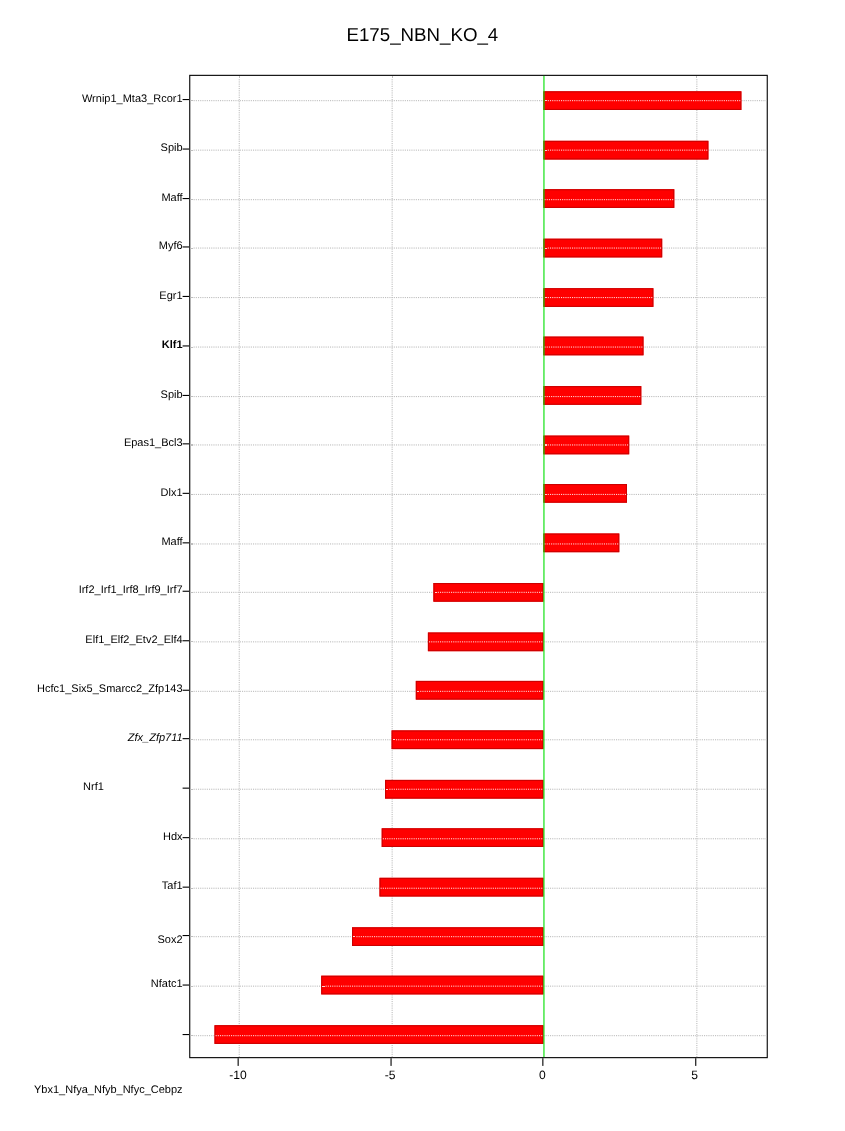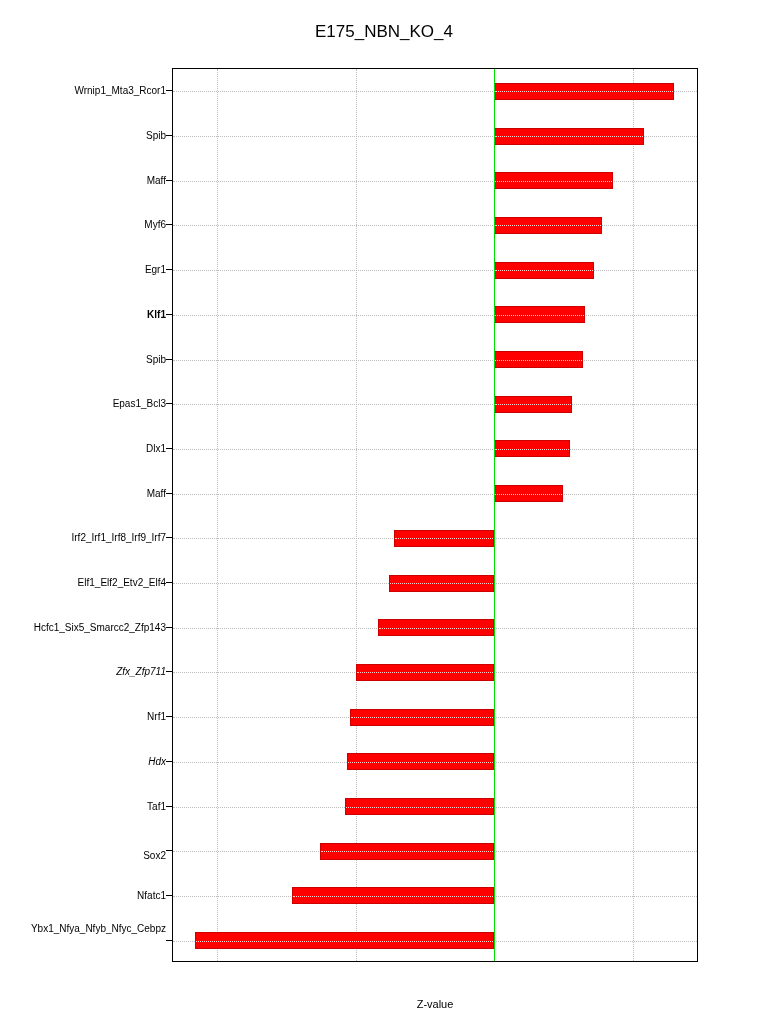--- a/index.html
+++ b/index.html
@@ -165,31 +165,31 @@
       <div class="ylabel" style="top: 424.65px;">Maff</div>
       <div class="ytick" style="top: 469.35px;"></div>
       <div class="ylabel" style="top: 469.35px;">Irf2_Irf1_Irf8_Irf9_Irf7</div>
       <div class="ytick" style="top: 514.05px;"></div>
       <div class="ylabel" style="top: 514.05px;">Elf1_Elf2_Etv2_Elf4</div>
       <div class="ytick" style="top: 558.75px;"></div>
       <div class="ylabel" style="top: 558.75px;">Hcfc1_Six5_Smarcc2_Zfp143</div>
       <div class="ytick" style="top: 603.45px;"></div>
       <div class="ylabel" style="top: 603.45px; font-style: italic;">Zfx_Zfp711</div>
       <div class="ytick" style="top: 648.15px;"></div>
-      <div class="ylabel" style="top: 648.15px;">Nrf1</div>
+      <div class="ylabel" style="top: 648.15px; text-align: center;">Nrf1</div>
       <div class="ytick" style="top: 692.85px;"></div>
-      <div class="ylabel" style="top: 692.85px; font-style: italic;">Hdx</div>
+      <div class="ylabel" style="top: 692.85px;">Hdx</div>
       <div class="ytick" style="top: 737.55px;"></div>
       <div class="ylabel" style="top: 737.55px;">Taf1</div>
       <div class="ytick" style="top: 782.25px;"></div>
       <div class="ylabel" style="top: 787px;">Sox2</div>
       <div class="ytick" style="top: 826.95px;"></div>
       <div class="ylabel" style="top: 826.95px;">Nfatc1</div>
       <div class="ytick" style="top: 871.65px;"></div>
-      <div class="ylabel" style="top: 860px;">Ybx1_Nfya_Nfyb_Nfyc_Cebpz</div>
+      <div class="ylabel" style="top: 923px;">Ybx1_Nfya_Nfyb_Nfyc_Cebpz</div>
     </div>
 
   <div id="plot-area">
       <div class="grid-line" style="top: 22.35px;"></div>
       <div class="bar" title="Wrnip1_Mta3_Rcor1: 6.5" style="left: 321.137px; width: 179.947px; top: 13.85px;"></div>
       <div class="grid-line" style="top: 67.05px;"></div>
       <div class="bar" title="Rest: 5.4" style="left: 321.137px; width: 149.495px; top: 58.55px;"></div>
       <div class="grid-line" style="top: 111.75px;"></div>
       <div class="bar" title="Spib: 4.3" style="left: 321.137px; width: 119.042px; top: 103.25px;"></div>
       <div class="grid-line" style="top: 156.45px;"></div>
@@ -225,16 +225,25 @@
       <div class="grid-line" style="top: 826.95px;"></div>
       <div class="bar" title="Nfatc1: -7.3" style="left: 119.042px; width: 202.095px; top: 818.45px;"></div>
       <div class="grid-line" style="top: 871.65px;"></div>
       <div class="bar" title="Ybx1_Nfya_Nfyb_Nfyc_Cebpz: -10.8" style="left: 22.1474px; width: 298.989px; top: 863.15px;"></div>
       <div class="vgrid-line" style="left: 44.2947px;"></div>
       <div class="vgrid-line" style="left: 182.716px;"></div>
       <div class="vgrid-line" style="left: 459.558px;"></div>
       <div class="zero-line" style="left: 321.137px; border-left-color: rgb(0, 224, 0);"></div>
     </div>
 
-
-  <div id="xaxis-title">Z-value</div>
+  <div id="xaxis">
+      <div class="xtick" style="left: 44.2947px;"></div>
+      <div class="xticklabel" style="left: 44.2947px;">-10</div>
+      <div class="xtick" style="left: 182.716px;"></div>
+      <div class="xticklabel" style="left: 182.716px;">-5</div>
+      <div class="xtick" style="left: 321.137px;"></div>
+      <div class="xticklabel" style="left: 321.137px;">0</div>
+      <div class="xtick" style="left: 459.558px;"></div>
+      <div class="xticklabel" style="left: 459.558px;">5</div>
+    </div>
+
 
 </div>
 
 </body></html>

